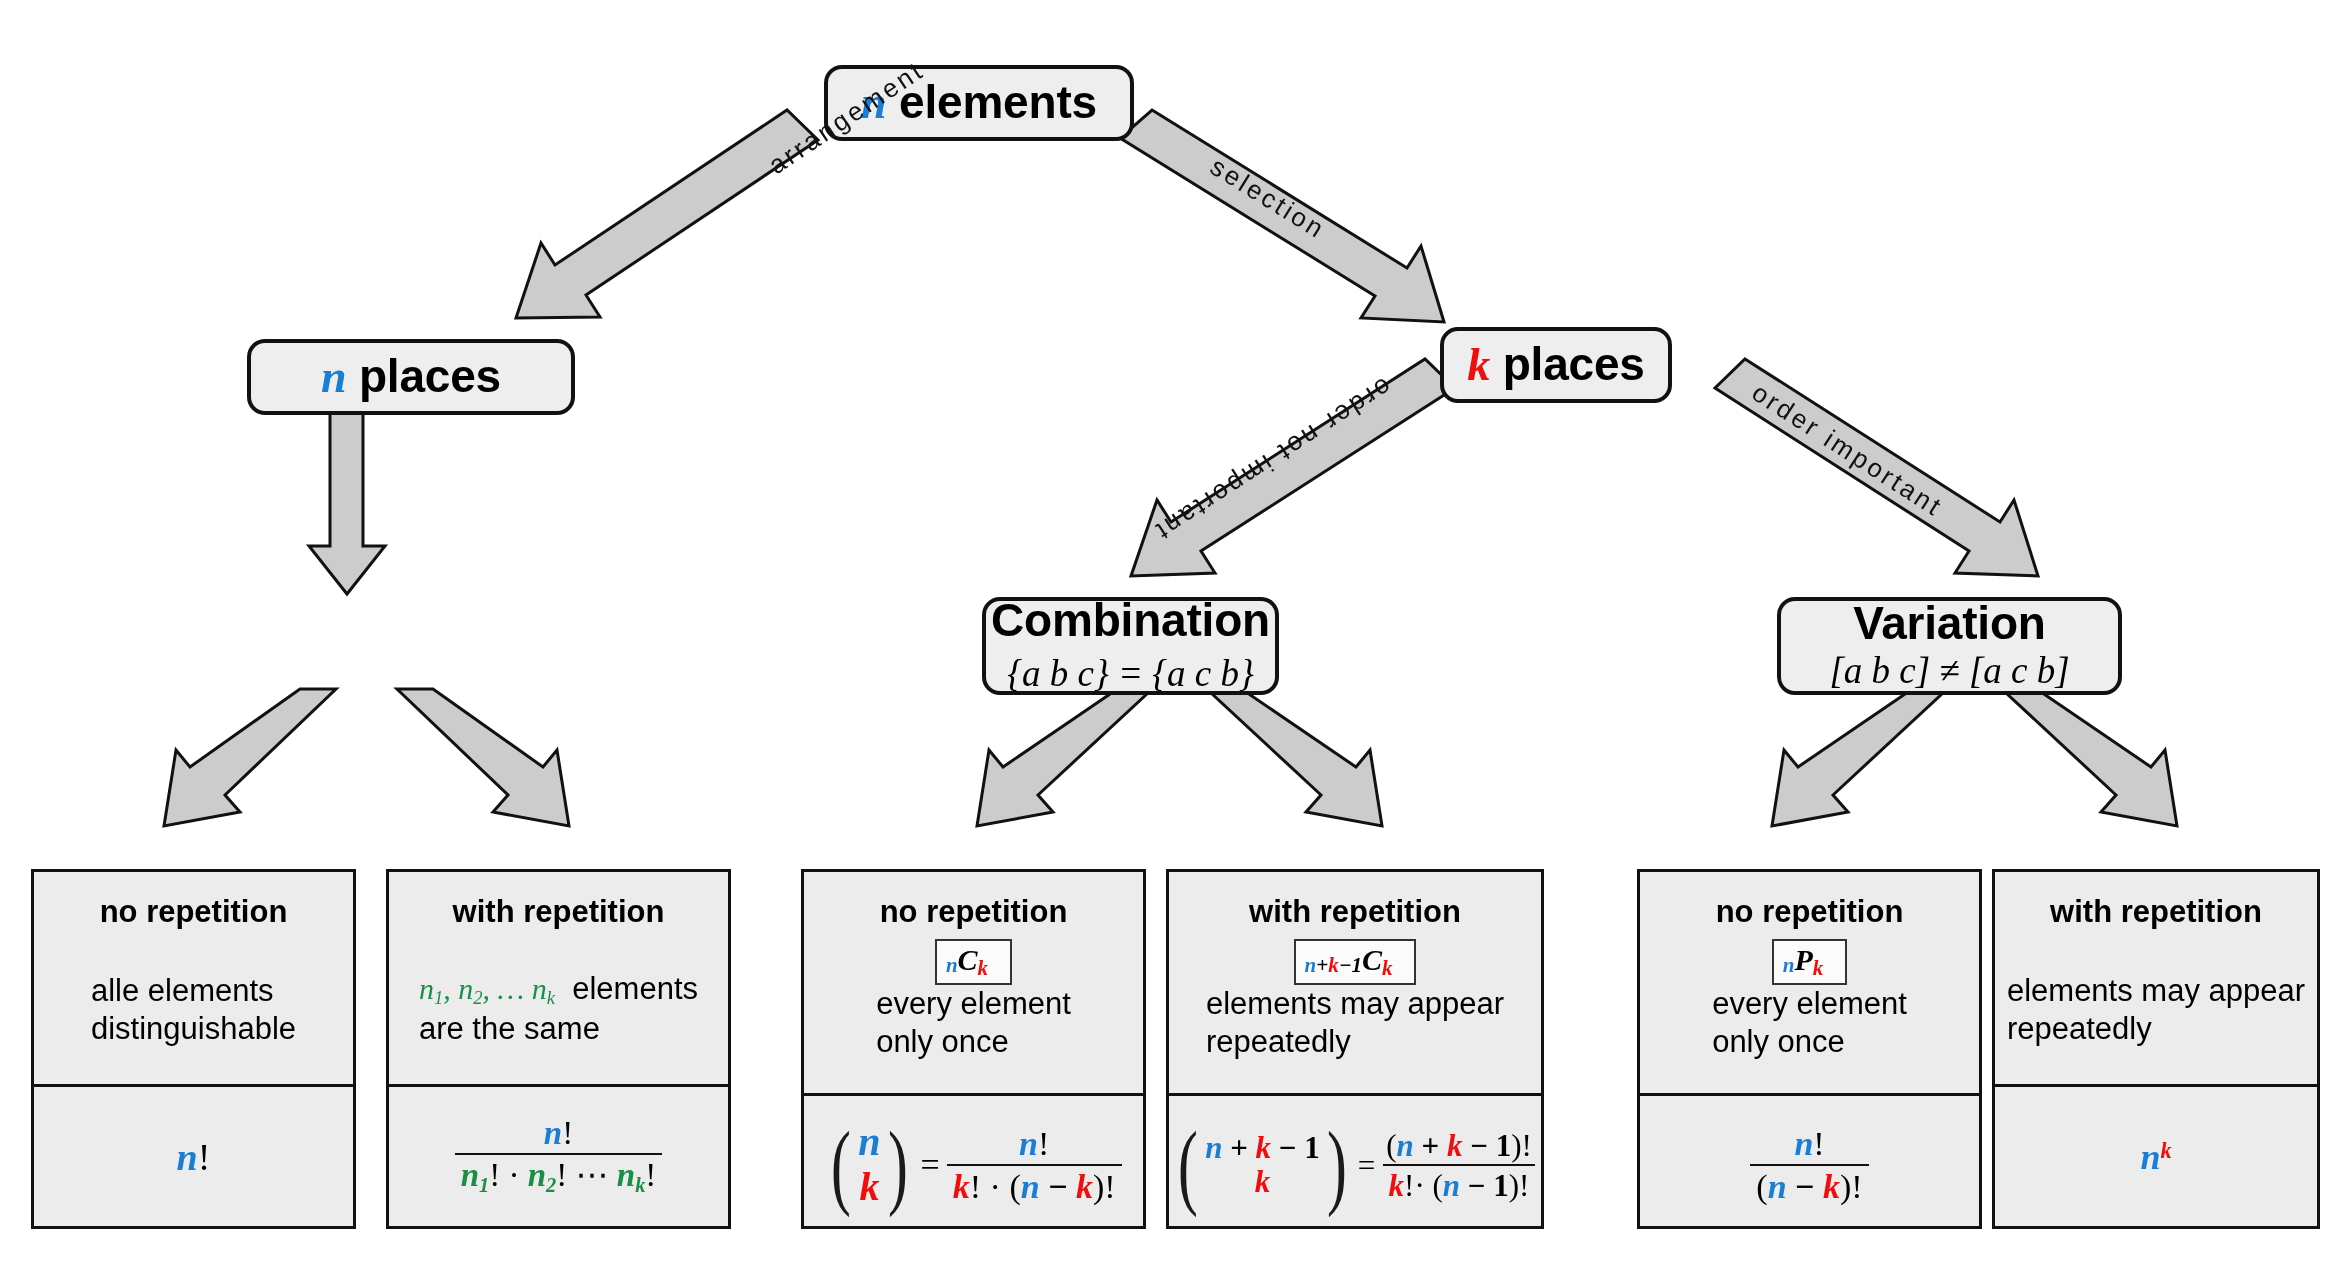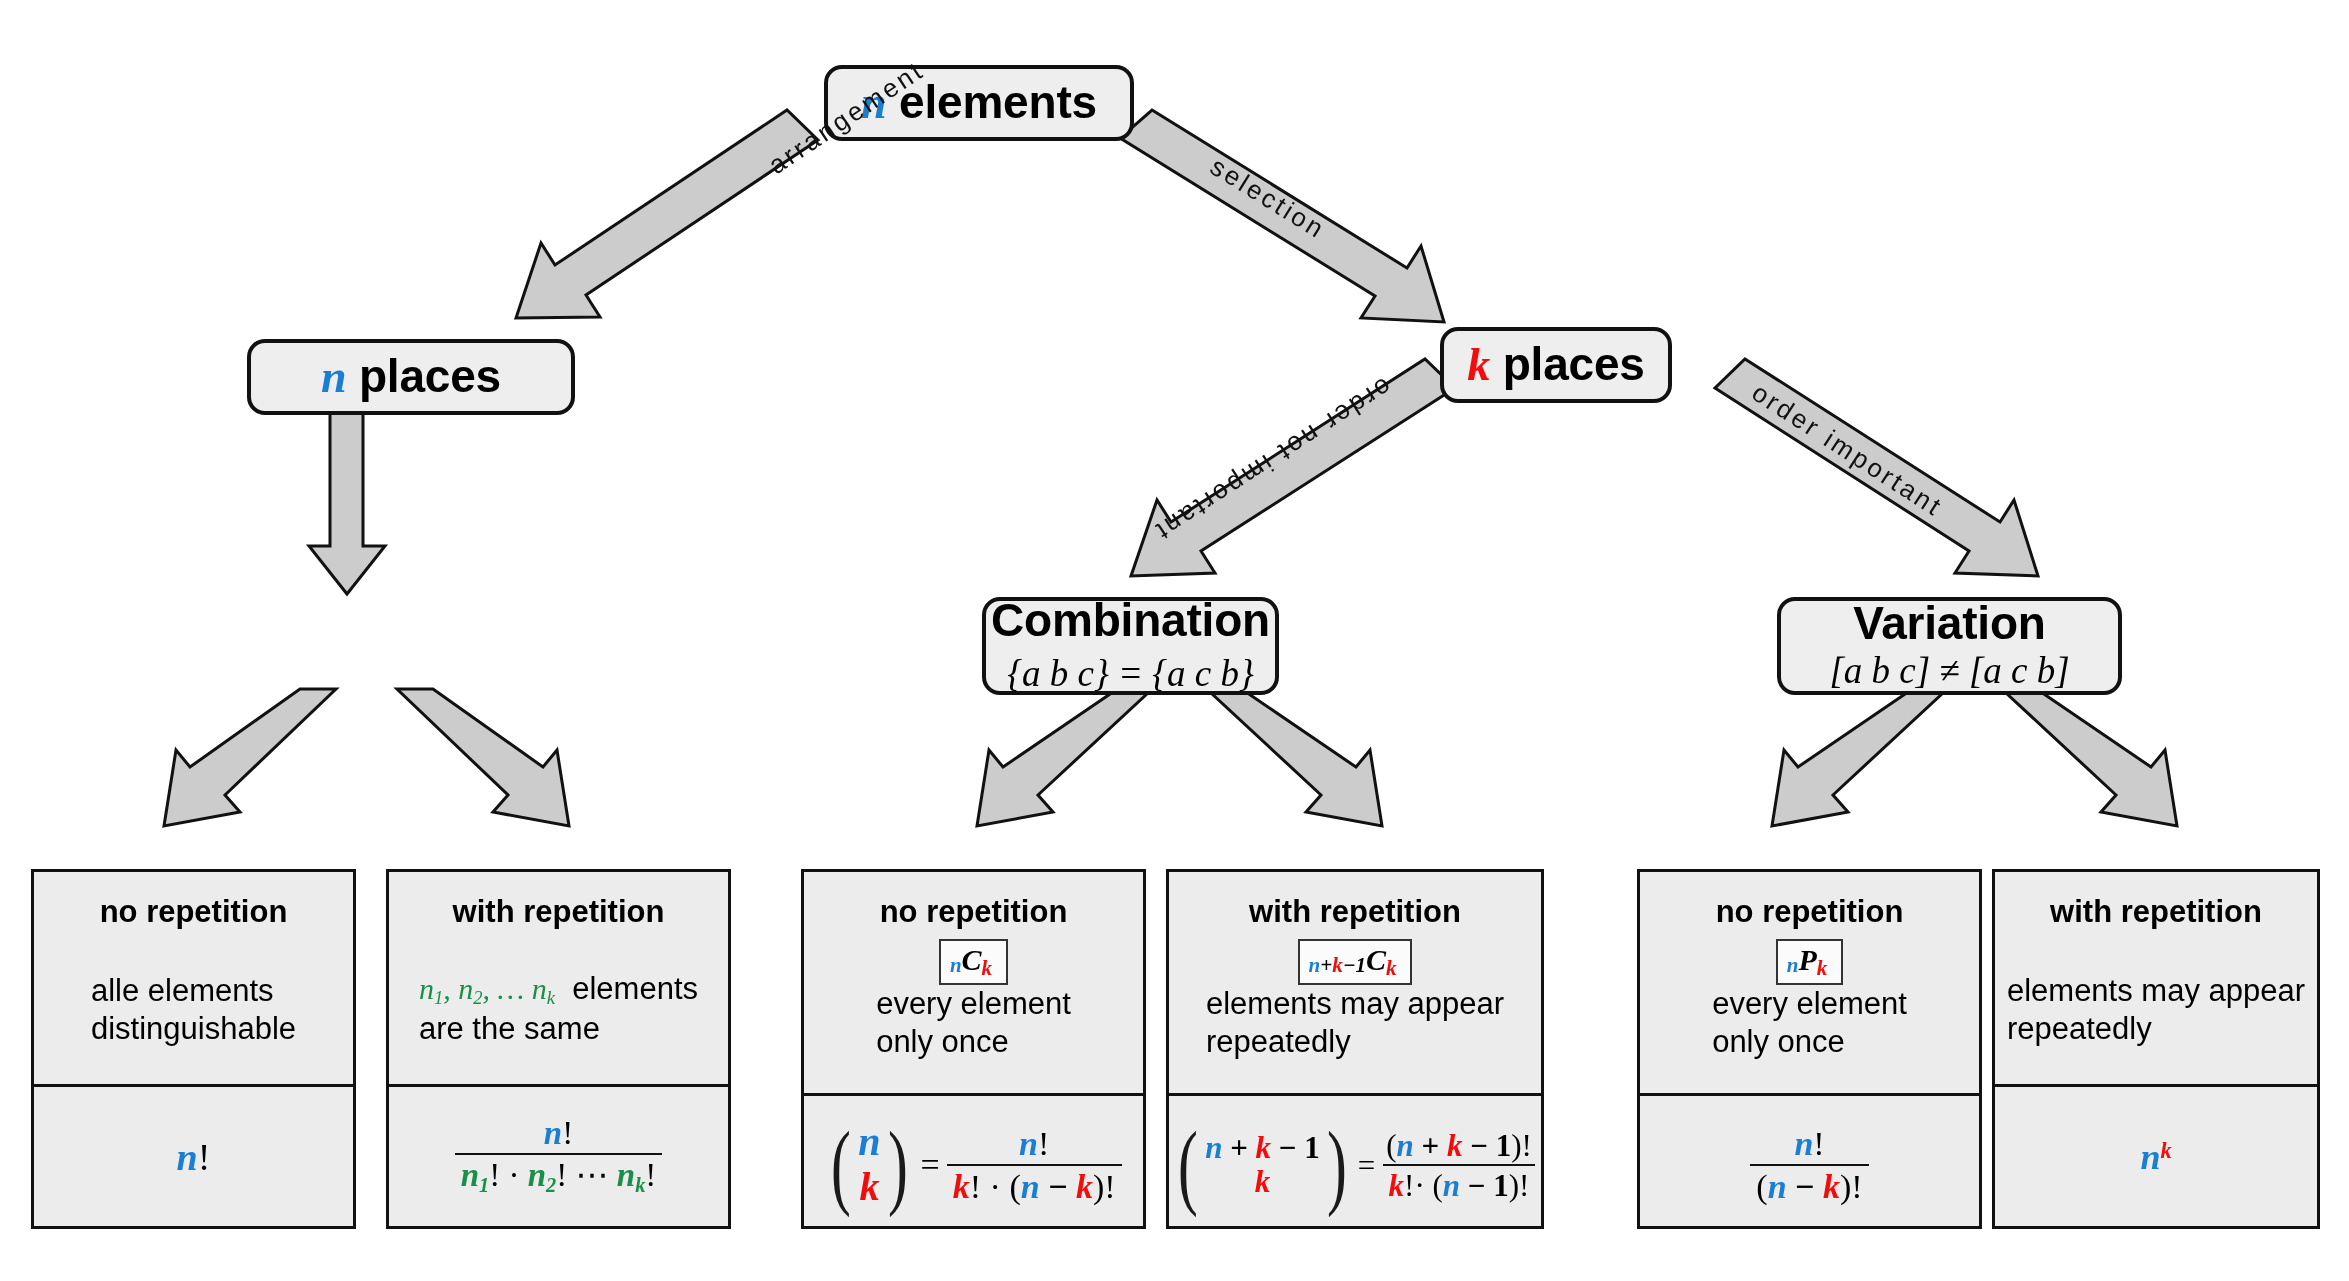--- a/index.html
+++ b/index.html
@@ -87,21 +87,21 @@
     margin-top:auto;
     margin-bottom:26px;
     white-space:nowrap;
   }
   .leaf .desc.tight{margin-bottom:22px;}
   
   .badge{
     margin-top:9px;
     border:2px solid #333;
     background:#fbfbfb;
-    padding:2px 14px 3px 9px;
+    padding:2px 22px 3px 9px;
     font-family:"Liberation Serif", serif;
     font-weight:bold;
     font-style:italic;
     font-size:30px;
     line-height:1.1;
     white-space:nowrap;
   }
   .badge .pre{font-size:21px;vertical-align:-2px;}
   .badge .sub{font-size:21px;vertical-align:-5px;}
   

